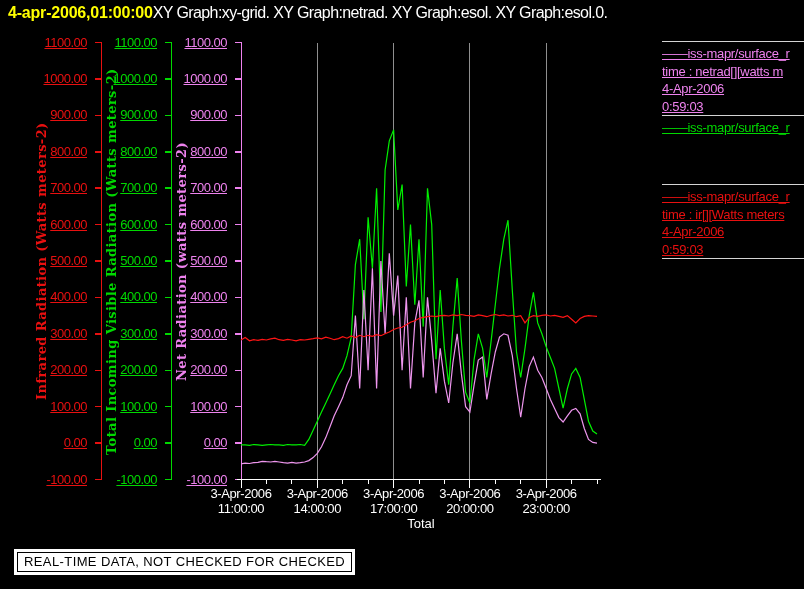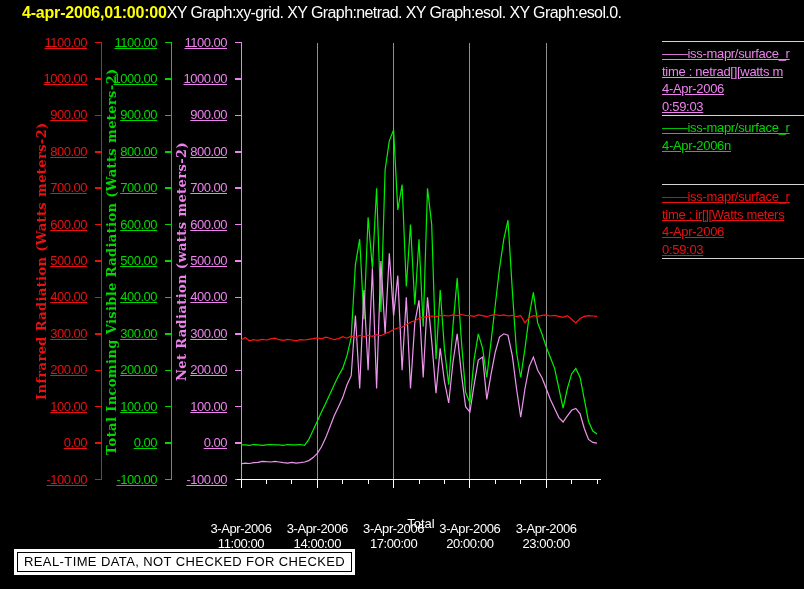--- a/index.html
+++ b/index.html
@@ -1,23 +1,23 @@
 <!DOCTYPE html>
 <html><head>
 <meta charset="utf-8">
 <style>
   html,body{margin:0;padding:0;background:#000;}
   body{position:relative;width:804px;height:589px;overflow:hidden;
        font-family:"Liberation Sans",sans-serif;}
   #titlebar{position:absolute;left:8px;top:4px;white-space:nowrap;font-size:16px;}
-  #titlebar .ts{color:#ffff00;font-weight:bold;letter-spacing:-0.2px;margin-left:14px;}
+  #titlebar .ts{color:#ffff00;font-weight:bold;letter-spacing:-0.2px;}
   #titlebar .wt{color:#ffffff;letter-spacing:-0.6px;}
   #plot-svg{position:absolute;left:0;top:0;}
   .num{position:absolute;font-size:13px;text-align:right;letter-spacing:-0.5px;line-height:14px;text-decoration:underline;}
-  .xlab{position:absolute;color:#fff;font-size:13px;text-align:center;line-height:15px;letter-spacing:-0.4px;margin-top:35px;}
+  .xlab{position:absolute;color:#fff;font-size:13px;text-align:center;line-height:15px;letter-spacing:-0.4px;}
   .vtitle{position:absolute;top:43px;height:437px;width:20px;display:flex;align-items:center;justify-content:center;
           writing-mode:vertical-rl;transform:rotate(180deg);
           font-family:"DejaVu Serif",serif;font-weight:bold;font-size:13px;letter-spacing:0.4px;white-space:nowrap;}
   #vt0{left:31px;} #vt1{left:101px;} #vt2{left:171px;}
   #time-label{position:absolute;left:381px;top:516px;width:80px;text-align:center;color:#fff;font-size:13px;}
   #legend{position:absolute;left:662px;top:41px;width:142px;overflow:hidden;}
   .lsep{height:1px;background:#d4d4d4;margin:0;}
   .lentry{padding-top:3px;box-sizing:border-box;}
   .lline{font-size:13px;line-height:17.5px;white-space:nowrap;letter-spacing:-0.3px;text-decoration:underline;}
   #disclaimer{position:absolute;left:17px;top:552px;background:#fff;color:#000;border:1px solid #000;
@@ -170,21 +170,20 @@
     <div class="lsep"></div>
     <div class="lentry" style="height: 73px; color: rgb(238, 130, 238);">
       <div class="lline">——iss-mapr/surface_r</div>
       <div class="lline">time : netrad[][watts m</div>
       <div class="lline">4-Apr-2006</div>
       <div class="lline">0:59:03</div>
     </div>
     <div class="lsep"></div>
     <div class="lentry" style="height: 68px; color: rgb(0, 216, 0);">
       <div class="lline">——iss-mapr/surface_r</div>
-      <div class="lline">4-Apr-2006n</div>
     </div>
     <div class="lsep"></div>
     <div class="lentry" style="height: 73px; color: rgb(232, 16, 16);">
       <div class="lline">——iss-mapr/surface_r</div>
       <div class="lline">time : ir[][Watts meters</div>
       <div class="lline">4-Apr-2006</div>
       <div class="lline">0:59:03</div>
     </div>
     <div class="lsep"></div>
   </div>

